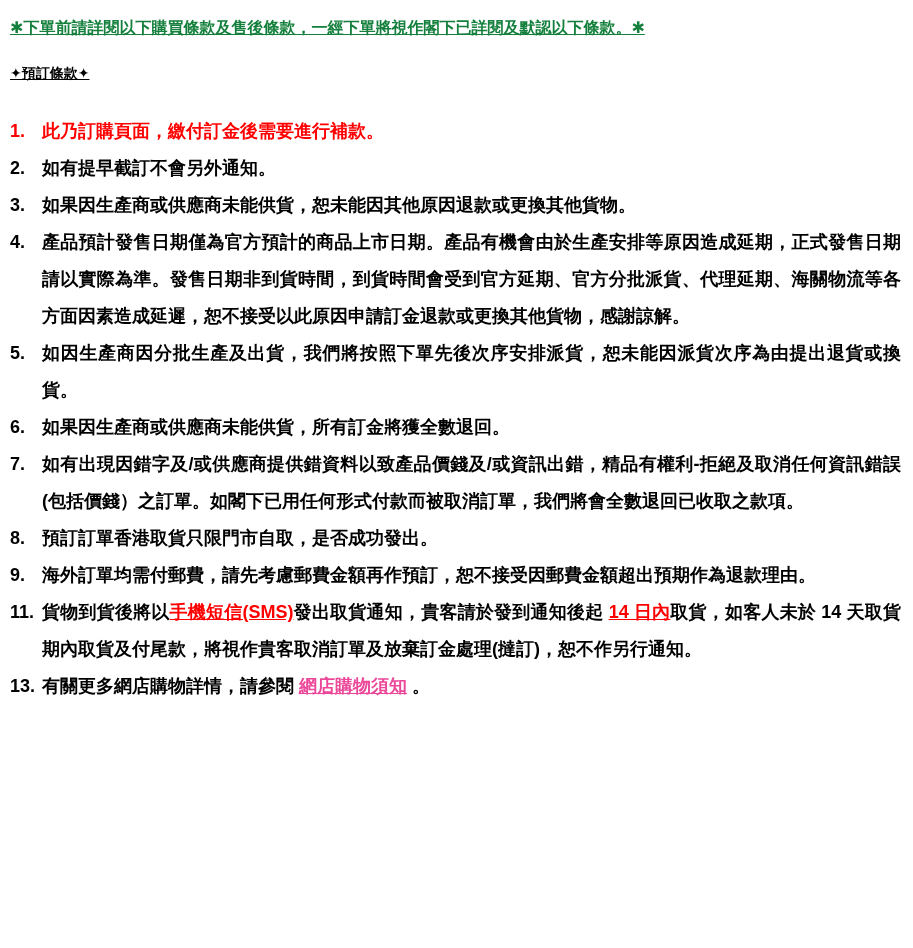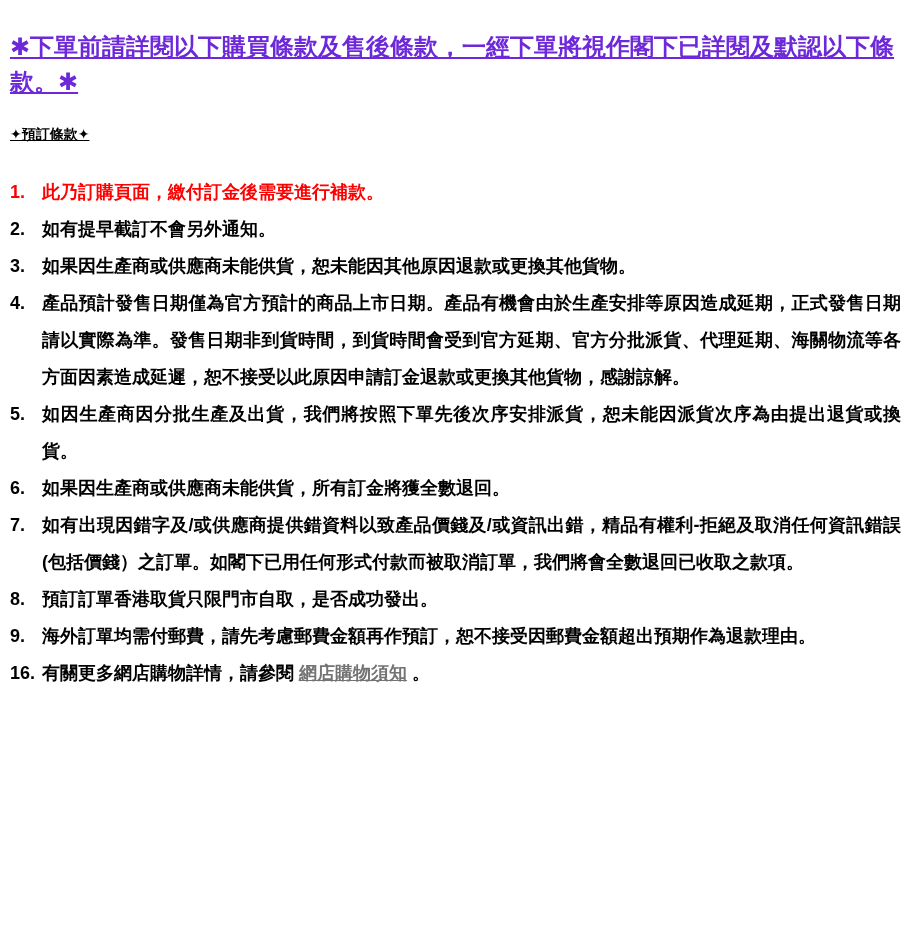--- a/index.html
+++ b/index.html
@@ -11,25 +11,25 @@
     width: 913px;
     font-family: "Liberation Sans", "DejaVu Sans", sans-serif;
     font-weight: 700;
     color: #000000;
   }
   .page {
     padding: 10px 12px 24px 10px;
     box-sizing: border-box;
   }
   .notice {
-    color: #6d28d9;
+    color: #15803d;
     text-decoration: underline;
-    font-size: 24px;
+    font-size: 16px;
     line-height: 1.45;
-    margin: 20px 0 26px 0;
+    margin: 6px 0 26px 0;
   }
   .section-title {
     font-size: 14px;
     text-decoration: underline;
     margin: 0 0 30px 0;
   }
   .terms-list {
     display: block;
   }
   .term {
@@ -45,21 +45,21 @@
     flex: 1;
     text-align: justify;
   }
   .term.red { color: #ff0000; }
   .plain { }
   .red-underline {
     color: #ff0000;
     text-decoration: underline;
   }
   a.link {
-    color: #737373;
+    color: #ec4899;
     text-decoration: underline;
     cursor: pointer;
   }
 </style>
 </head>
 <body>
 
 <div class="page">
   <div class="notice">✱下單前請詳閱以下購買條款及售後條款，一經下單將視作閣下已詳閱及默認以下條款。✱</div>
 
@@ -96,17 +96,21 @@
       </div>
       <div class="term">
         <span class="num">8.</span>
         <div class="txt"><span class="plain">預訂訂單香港取貨只限門市自取，是否成功發出。</span></div>
       </div>
       <div class="term">
         <span class="num">9.</span>
         <div class="txt"><span class="plain">海外訂單均需付郵費，請先考慮郵費金額再作預訂，恕不接受因郵費金額超出預期作為退款理由。</span></div>
       </div>
       <div class="term">
-        <span class="num">16.</span>
+        <span class="num">11.</span>
+        <div class="txt"><span class="plain">貨物到貨後將以</span><span class="red-underline">手機短信(SMS)</span><span class="plain">發出取貨通知，貴客請於發到通知後起 </span><span class="red-underline">14 日內</span><span class="plain">取貨，如客人未於 14 天取貨期內取貨及付尾款，將視作貴客取消訂單及放棄訂金處理(撻訂)，恕不作另行通知。</span></div>
+      </div>
+      <div class="term">
+        <span class="num">13.</span>
         <div class="txt"><span class="plain">有關更多網店購物詳情，請參閱 </span><a class="link" href="#">網店購物須知</a><span class="plain"> 。</span></div>
       </div>
     </div>
 </div>
 
 </body></html>

